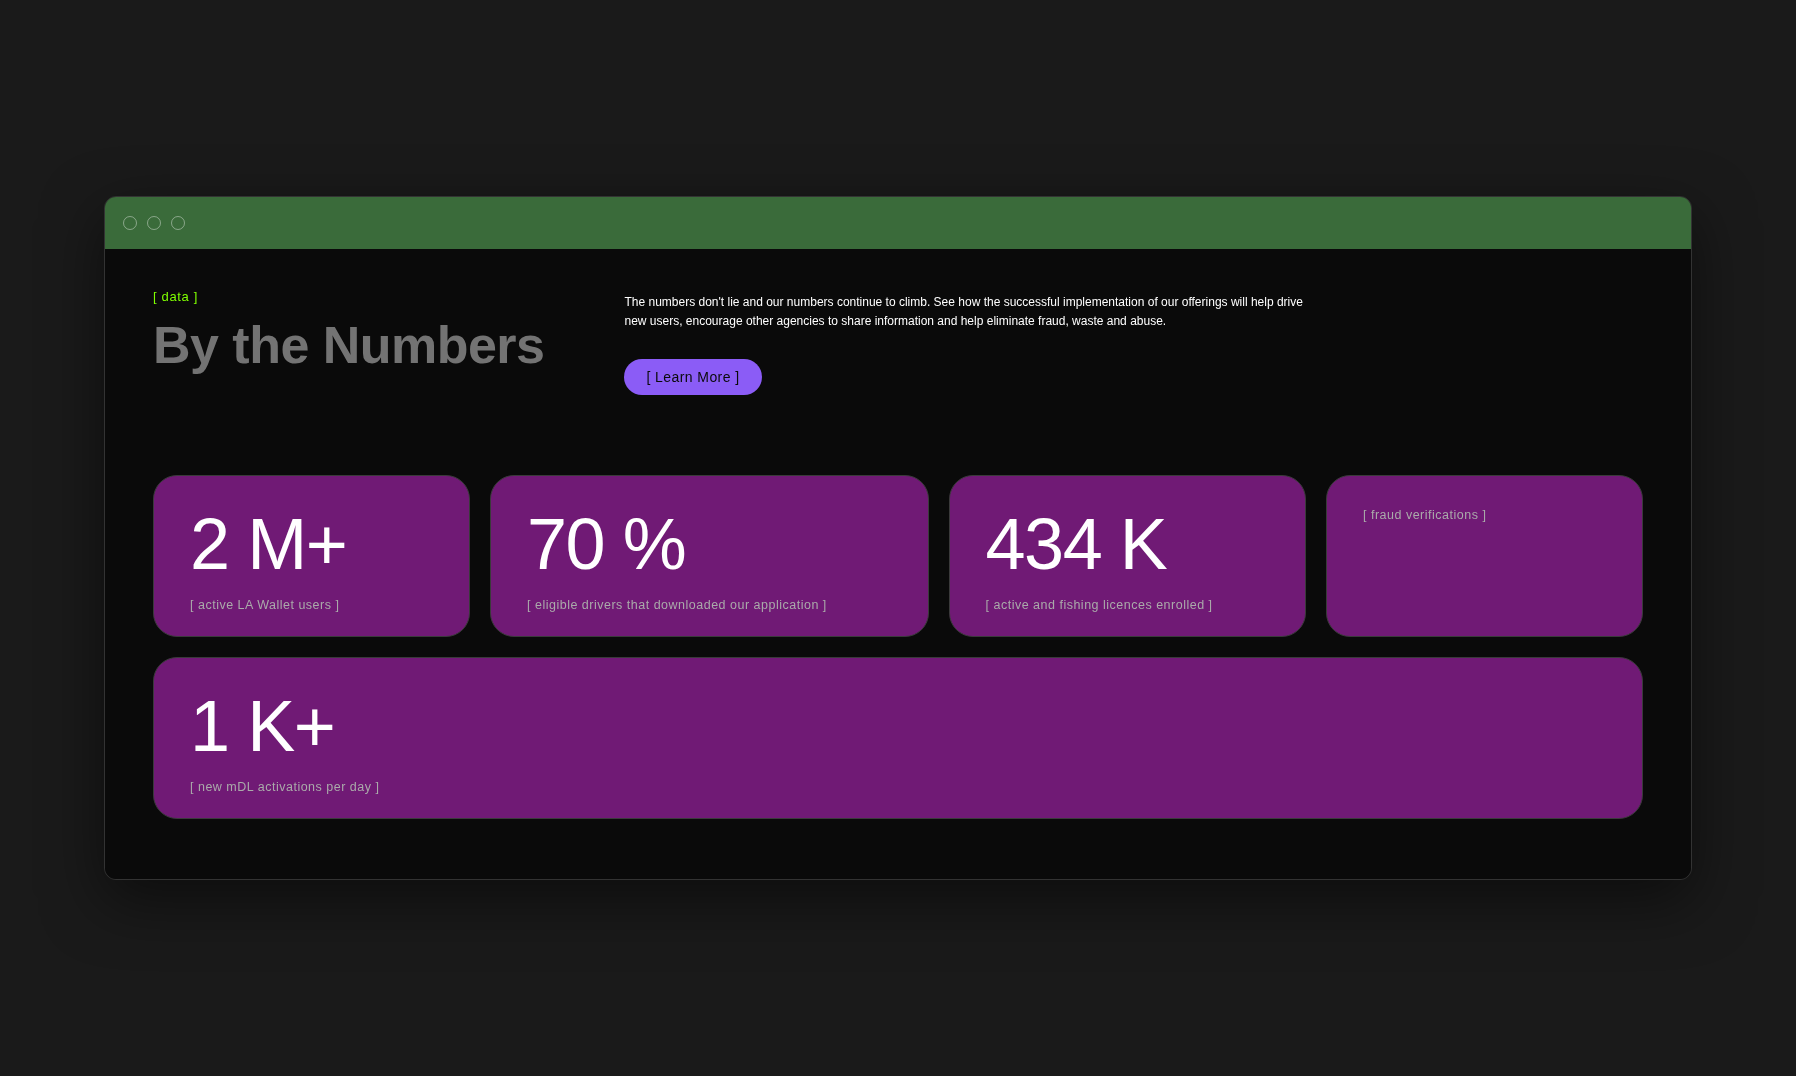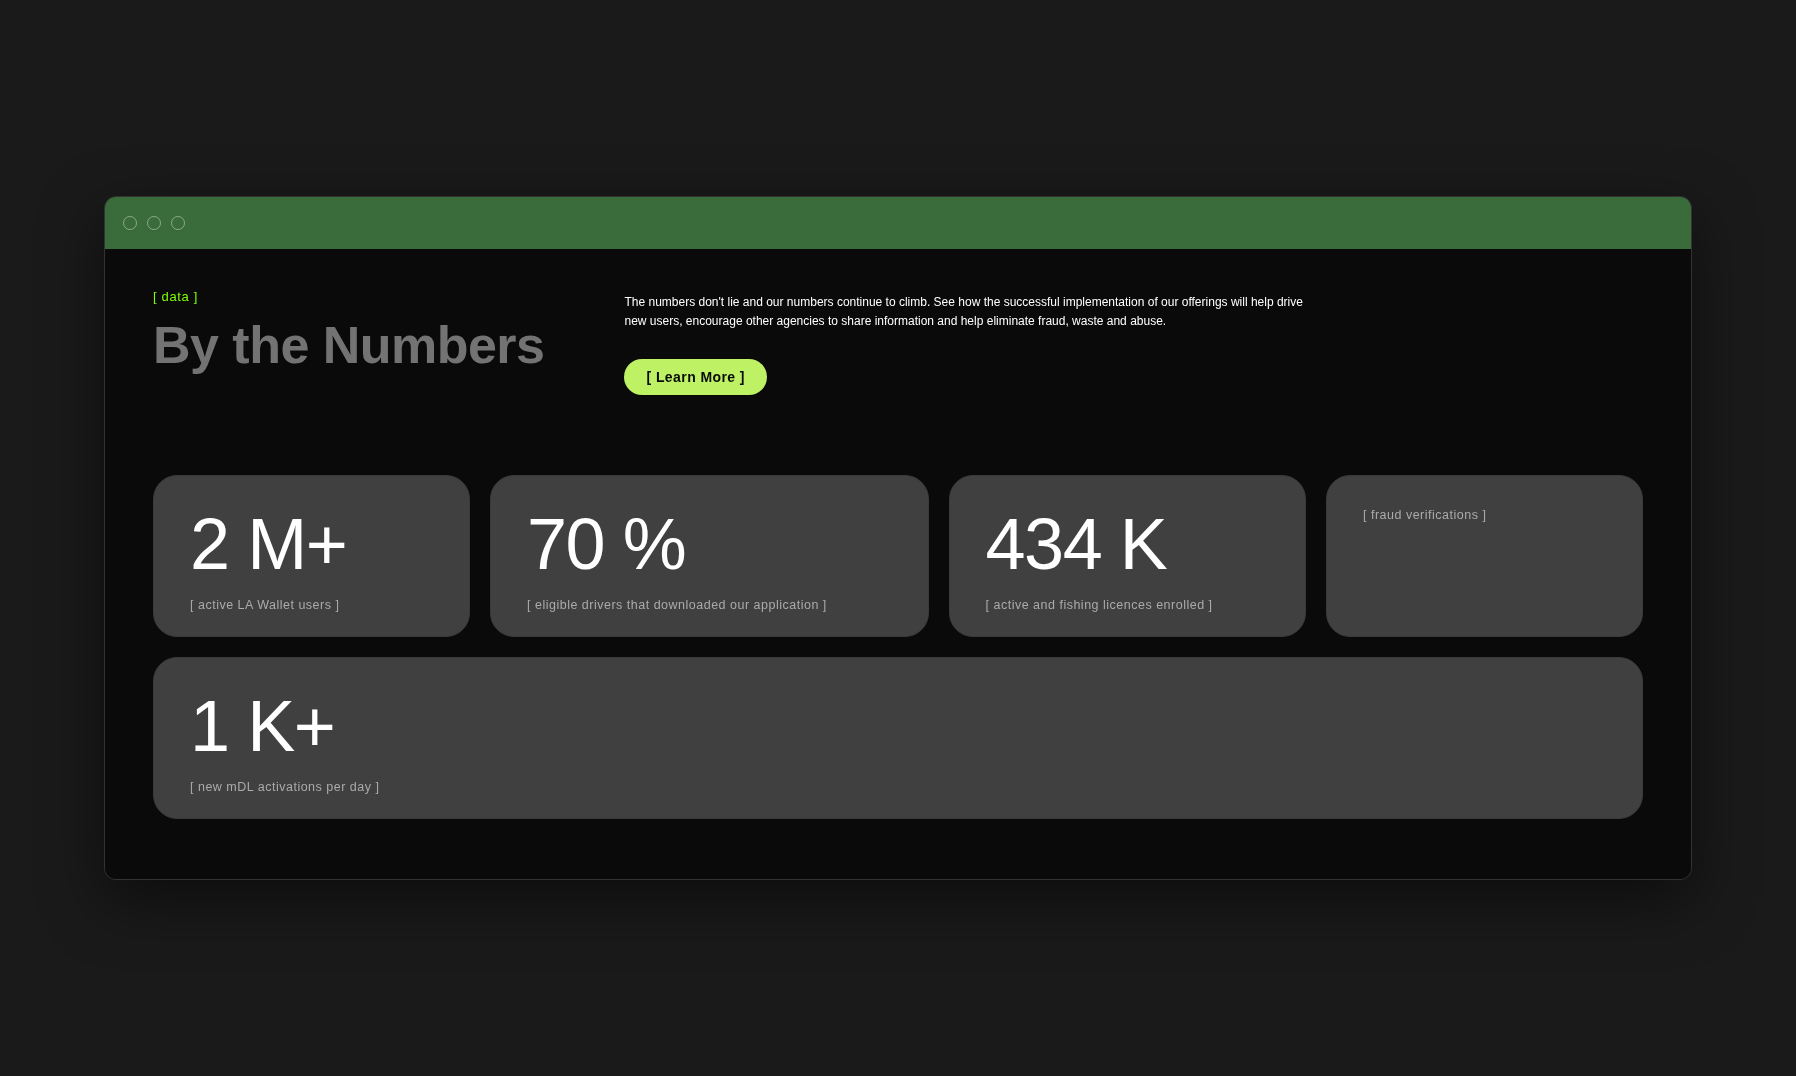--- a/index.html
+++ b/index.html
@@ -87,24 +87,24 @@
     .description {
       color: #ffffff;
       font-size: 12px;
       line-height: 1.6;
       margin-bottom: 28px;
       max-width: 680px;
     }
 
     .learn-more-btn {
       display: inline-block;
-      background: #bef264;
+      background: #8b5cf6;
       color: #0a0a0a;
       font-size: 14px;
-      font-weight: 700;
+      font-weight: 400;
       padding: 10px 22px;
       border-radius: 999px;
       border: none;
       cursor: pointer;
       letter-spacing: 0.03em;
     }
 
     .learn-more-btn::before { content: '[ '; }
     .learn-more-btn::after  { content: ' ]'; }
 
@@ -119,21 +119,21 @@
       gap: 20px;
     }
 
     .stat-card {
       border: 1.5px solid #3a3a3a;
       border-radius: 24px;
       padding: 32px 36px 24px 36px;
       display: flex;
       flex-direction: column;
       align-items: flex-start;
-      background: #404040;
+      background: #701a75;
       min-width: 0;
     }
 
     .stat-card.wide { flex: 1.2; }
     .stat-card.wider { flex: 1.8; }
     .stat-card.medium { flex: 1.4; }
     .stat-card.normal { flex: 1.2; }
     .stat-card.small { flex: 1; }
 
     .stat-value {

